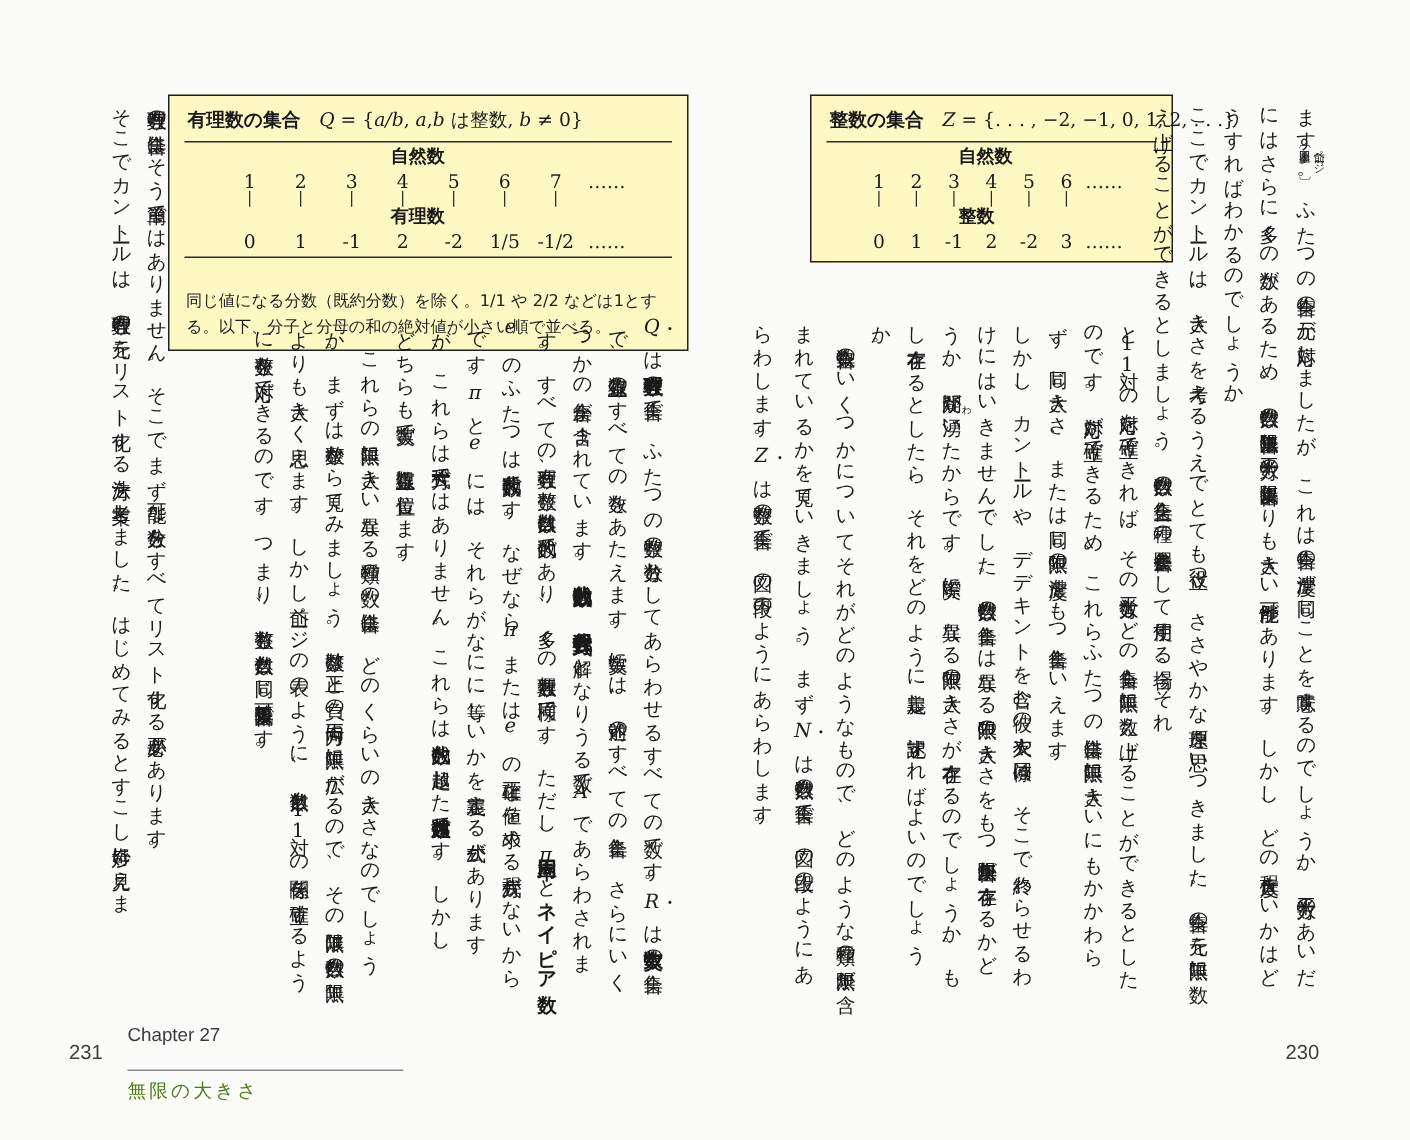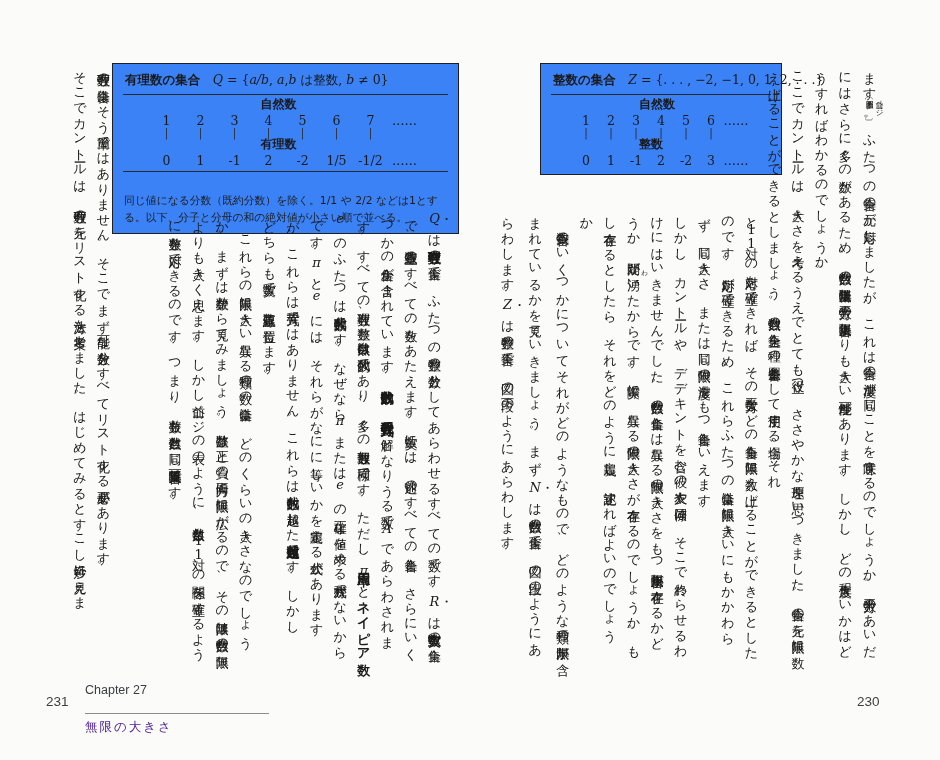--- a/index.html
+++ b/index.html
@@ -31,21 +31,21 @@
   
   .full-right { left: 764px; top: 63px;  width: 120px; height: 592px; }
   .under-right{ left: 503px; top: 208px; width: 260px; height: 447px; }
   .under-left { left: 116px; top: 212px; width: 334px; height: 443px; }
   .full-left  { left: 57px;  top: 63px;  width: 58px;  height: 593px; }
 
   
   .figbox {
     position: absolute;
     border: 1.5px solid #1f1f1f;
-    background: #3b82f6;
+    background: #fef9c3;
     box-sizing: border-box;
     padding: 5px 10px 5px 10px;
   }
   .lbox { left: 112px; top: 63px; width: 347px; }
   .rbox { left: 540px; top: 63px; width: 242px; }
   .figbox-title {
     font-size: 12.5px;
     padding: 3px 2px 5px 2px;
     border-bottom: 1.5px solid #2a2a2a;
     white-space: nowrap;
@@ -83,21 +83,21 @@
   .chapter-label {
     font-family: "Liberation Sans", sans-serif;
     font-size: 12.5px;
     color: #3a3d40;
     padding-bottom: 16px;
     border-bottom: 1px solid #8a8d8f;
   }
   .chapter-title {
     font-family: "DejaVu Sans", sans-serif;
     font-size: 12.5px;
-    color: #4c1d95;
+    color: #4d7c0f;
     padding-top: 5px;
     letter-spacing: 2px;
   }
 </style>
 </head>
 <body>
 
 <div class="spread">
 
   <section>

